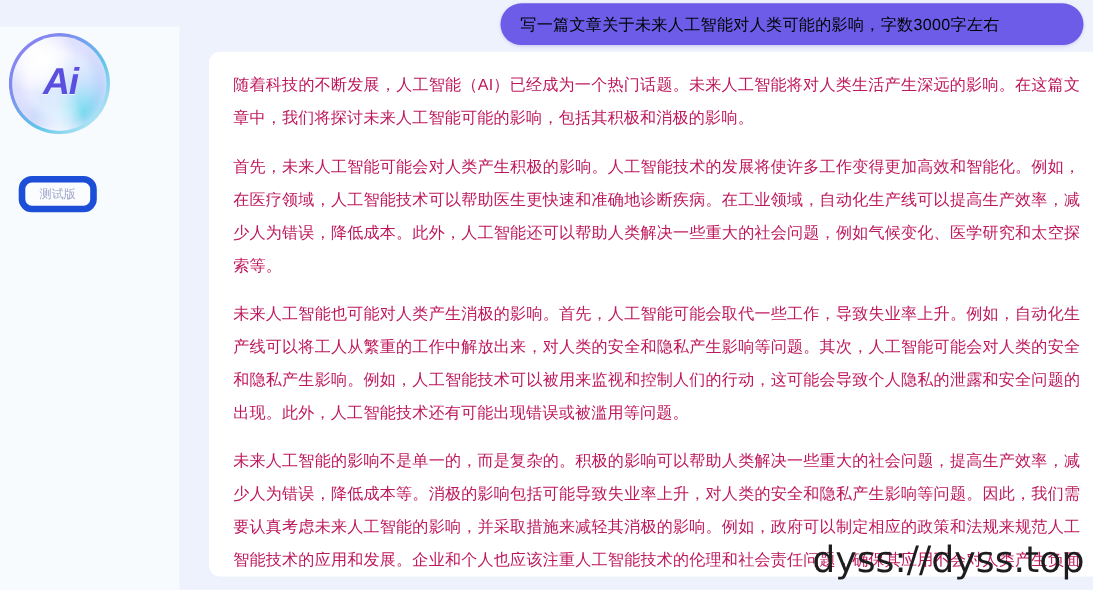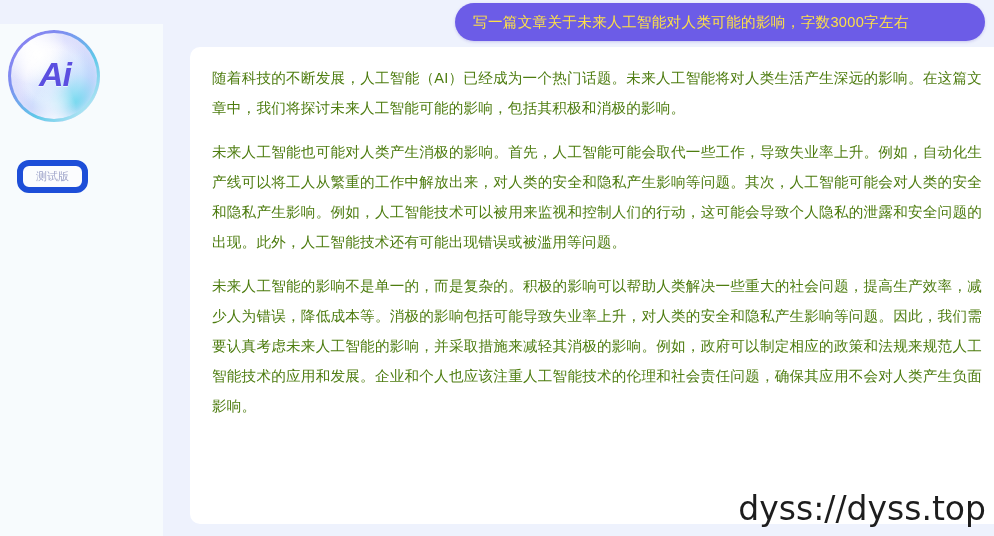--- a/index.html
+++ b/index.html
@@ -119,21 +119,21 @@
     background: #ffffff;
     border-radius: 10px 0 0 10px;
     overflow: hidden;
   }
   .chat-body {
     padding: 16px 22px 10px 22px;
   }
   .assistant-msg p {
     font-size: 14.6px;
     line-height: 30px;
-    color: #4d7c0f;
+    color: #be185d;
     text-align: justify;
     letter-spacing: 0.2px;
     margin: 0 0 14px 0;
   }
   .assistant-msg p:last-child { margin-bottom: 0; }
 
   
   .user-bubble {
     position: absolute;
     left: 265px;
@@ -141,21 +141,21 @@
     right: 9px;
     height: 38px;
     background: #6c5ce7;
     border-radius: 19px;
     display: flex;
     align-items: center;
     padding: 0 18px;
     box-shadow: 0 1px 3px rgba(86,70,200,0.25);
   }
   .user-bubble span {
-    color: #fde047;
+    color: #000000;
     font-size: 14.6px;
     letter-spacing: 0.3px;
     white-space: nowrap;
   }
 
   
   .watermark {
     position: absolute;
     right: 8px;
     bottom: 8px;
@@ -189,20 +189,21 @@
   <div class="main">
 
     <div class="user-bubble">
       <span>写一篇文章关于未来人工智能对人类可能的影响，字数3000字左右</span>
     </div>
 
     <div class="chat-panel">
       <div class="chat-body">
         <div class="assistant-msg">
           <p>随着科技的不断发展，人工智能（AI）已经成为一个热门话题。未来人工智能将对人类生活产生深远的影响。在这篇文章中，我们将探讨未来人工智能可能的影响，包括其积极和消极的影响。</p>
+          <p>首先，未来人工智能可能会对人类产生积极的影响。人工智能技术的发展将使许多工作变得更加高效和智能化。例如，在医疗领域，人工智能技术可以帮助医生更快速和准确地诊断疾病。在工业领域，自动化生产线可以提高生产效率，减少人为错误，降低成本。此外，人工智能还可以帮助人类解决一些重大的社会问题，例如气候变化、医学研究和太空探索等。</p>
           <p>未来人工智能也可能对人类产生消极的影响。首先，人工智能可能会取代一些工作，导致失业率上升。例如，自动化生产线可以将工人从繁重的工作中解放出来，对人类的安全和隐私产生影响等问题。其次，人工智能可能会对人类的安全和隐私产生影响。例如，人工智能技术可以被用来监视和控制人们的行动，这可能会导致个人隐私的泄露和安全问题的出现。此外，人工智能技术还有可能出现错误或被滥用等问题。</p>
           <p>未来人工智能的影响不是单一的，而是复杂的。积极的影响可以帮助人类解决一些重大的社会问题，提高生产效率，减少人为错误，降低成本等。消极的影响包括可能导致失业率上升，对人类的安全和隐私产生影响等问题。因此，我们需要认真考虑未来人工智能的影响，并采取措施来减轻其消极的影响。例如，政府可以制定相应的政策和法规来规范人工智能技术的应用和发展。企业和个人也应该注重人工智能技术的伦理和社会责任问题，确保其应用不会对人类产生负面影响。</p>
         </div>
       </div>
     </div>
 
   </div>
 
   <div class="watermark">dyss://dyss.top</div>
 

